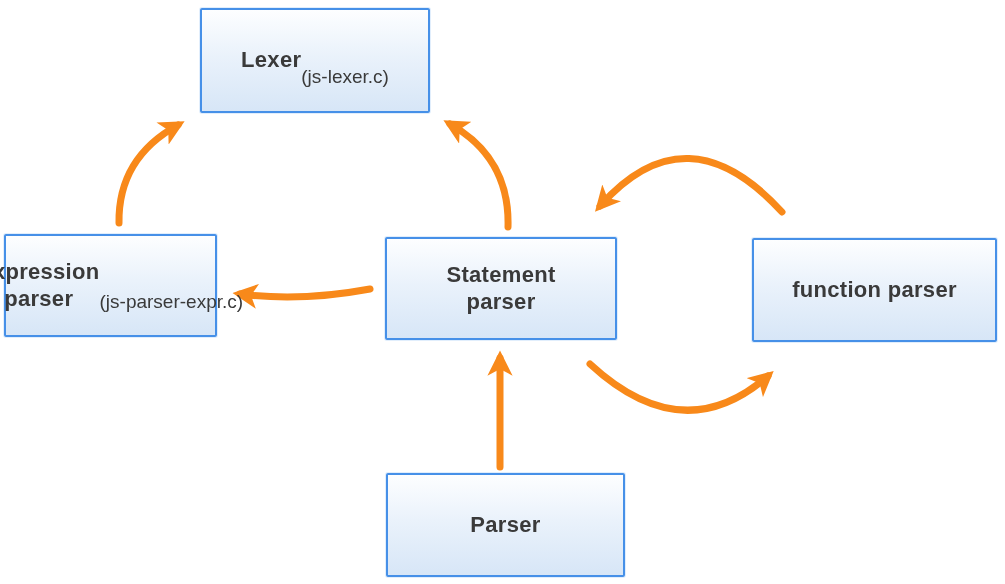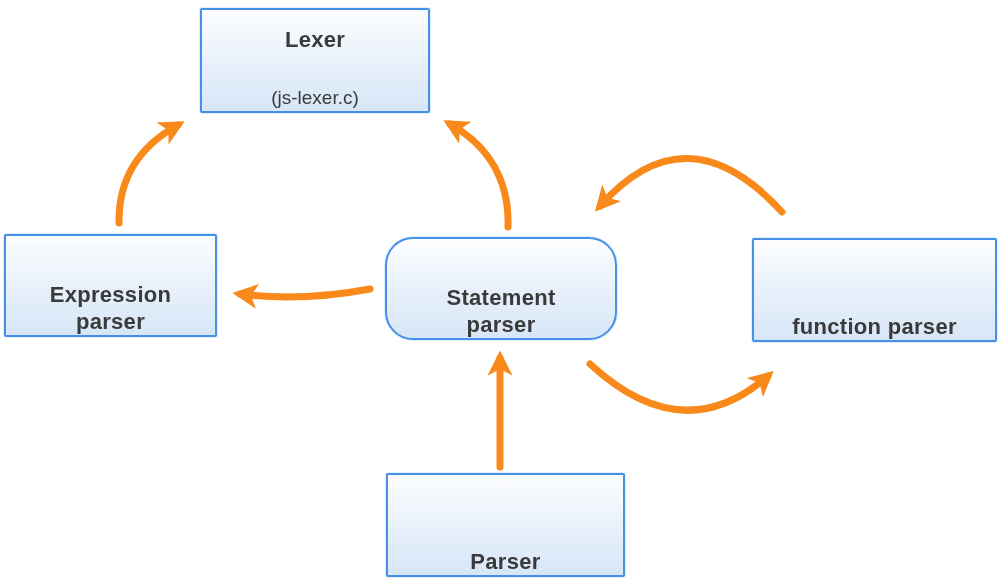--- a/index.html
+++ b/index.html
@@ -36,43 +36,43 @@
     position: absolute;
     box-sizing: border-box;
     border: 2px solid var(--box-border, #4690E8);
     border-radius: 2px;
     background: linear-gradient(180deg,
       var(--box-fill-top, #FDFEFF) 0%,
       #EAF2FB 45%,
       var(--box-fill-bottom, #D7E6F7) 100%);
     box-shadow: 0 0 0 1px rgba(170, 205, 245, 0.35);
     display: flex;
-    flex-direction: column;
+    flex-direction: row;
     align-items: center;
-    justify-content: flex-end;
+    justify-content: center;
     text-align: center;
     color: var(--text, #3A3A3A);
   }
   .node-title {
     font-size: 22px;
     font-weight: bold;
     line-height: 1.2;
     white-space: pre-line;
     letter-spacing: 0.3px;
   }
   .node-subtitle {
     font-size: 19px;
     font-weight: normal;
     line-height: 1.35;
     white-space: nowrap;
     margin-top: 32px;
   }
   .node-lexer      { left: 200px; top: 8px;   width: 230px; height: 105px; }
   .node-expression { left: 4px;  top: 234px; width: 213px; height: 103px; }
-  .node-statement  { left: 385px; top: 237px; width: 232px; height: 103px; border-radius: 28px; }
+  .node-statement  { left: 385px; top: 237px; width: 232px; height: 103px; }
   .node-function   { left: 752px; top: 238px; width: 245px; height: 104px; }
   .node-parser     { left: 386px; top: 473px; width: 239px; height: 104px; }
 </style>
 </head>
 <body>
 
 <div class="canvas" style="--arrow: #F8891A; --box-border: #4690E8; --box-fill-top: #FDFEFF; --box-fill-bottom: #D7E6F7; --text: #3A3A3A; --bg: #FFFFFF;">
 
   <svg class="arrows" viewBox="0 0 1005 584" xmlns="http://www.w3.org/2000/svg">
     <defs>
@@ -95,20 +95,21 @@
   </svg>
 
   <div class="node node-lexer">
     <div class="node-title">Lexer</div>
     <div class="node-subtitle">(js-lexer.c)</div>
   </div>
 
   <div class="node node-expression">
     <div class="node-title">Expression
 parser</div>
+    <div class="node-subtitle">(js-parser-expr.c)</div>
   </div>
 
   <div class="node node-statement">
     <div class="node-title">Statement
 parser</div>
   </div>
 
   <div class="node node-function">
     <div class="node-title">function parser</div>
   </div>

